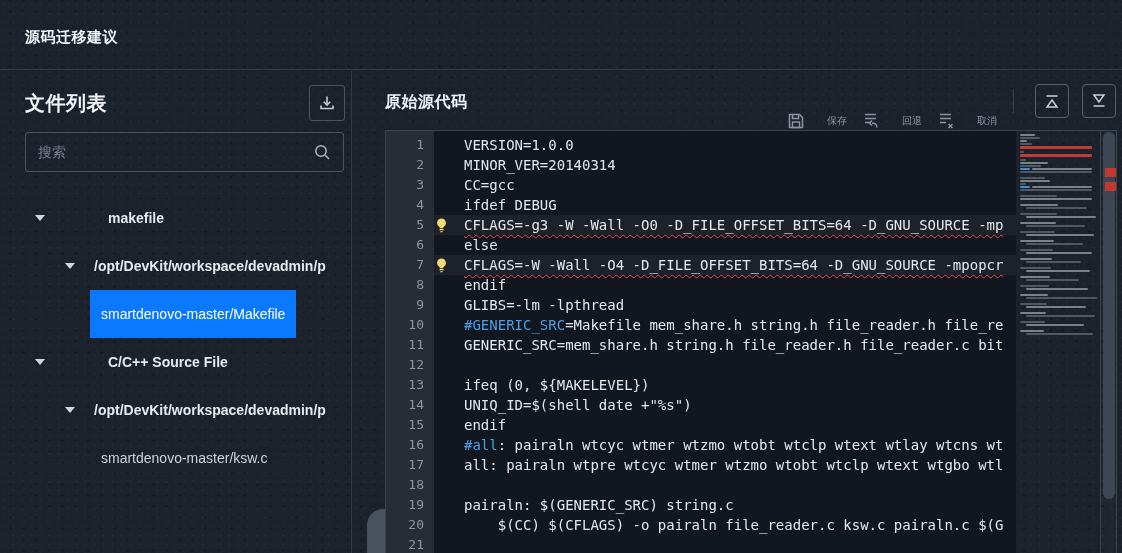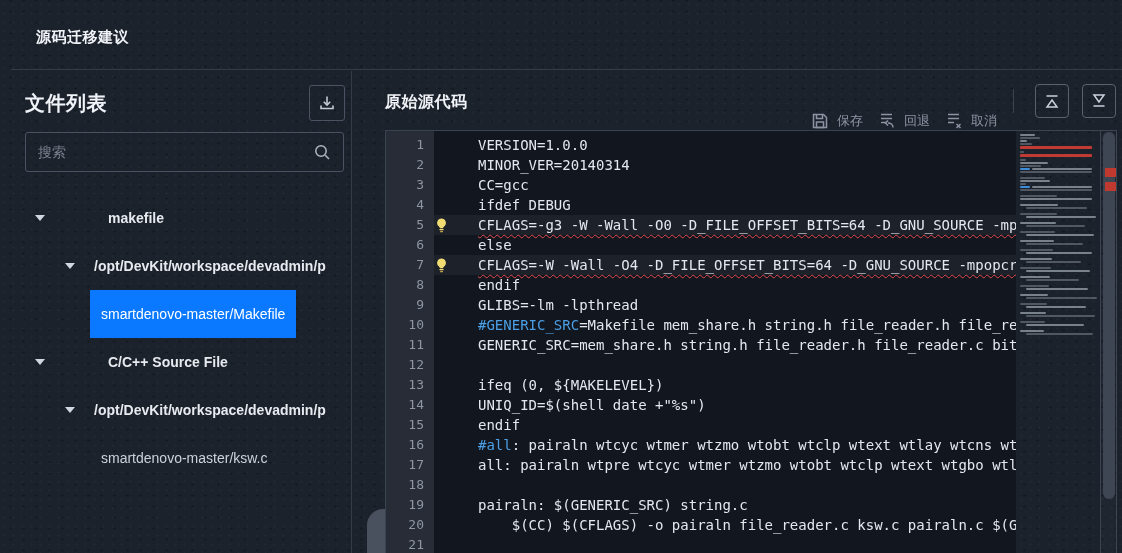--- a/index.html
+++ b/index.html
@@ -4,21 +4,21 @@
 <style>
   * { margin:0; padding:0; box-sizing:border-box; }
   html,body { width:1122px; height:553px; overflow:hidden; }
   body { font-family:"Liberation Sans", sans-serif; background:#1c222c; color:#e7eaef; }
   .app { position:relative; width:1122px; height:553px; background:#1c222c;
          background-image: radial-gradient(rgba(255,255,255,.022) 1px, transparent 1.4px),
                            radial-gradient(rgba(0,0,0,.28) 1px, transparent 1.4px);
          background-size: 9px 9px, 13px 11px; background-position: 0 0, 4px 6px; }
 
   
-  .app-header { position:absolute; top:0; left:11px; right:0; height:70px; border-bottom:1px solid #333b47; }
+  .app-header { position:absolute; top:0; left:0; right:0; height:70px; border-bottom:1px solid #333b47; }
   .app-title { position:absolute; left:25px; top:28px; font-size:15px; font-weight:700; color:#f0f3f7; letter-spacing:.5px; }
 
   
   .sidebar { position:absolute; left:0; top:71px; width:352px; bottom:0; border-right:1px solid #333b47; overflow:hidden; }
   .side-head { position:absolute; left:25px; right:6px; top:14px; height:36px; display:flex; align-items:center; justify-content:space-between; }
   .side-title { font-size:20px; font-weight:700; color:#f0f3f7; letter-spacing:.5px; }
   .icon-btn { width:36px; height:36px; background:transparent; border:1px solid #4b5363; border-radius:3px;
               display:flex; align-items:center; justify-content:center; cursor:pointer; }
   .search { position:absolute; left:25px; right:7px; top:61px; height:40px; border:1px solid #4b5363; border-radius:3px;
             display:flex; align-items:center; padding:0 12px; }
@@ -36,38 +36,38 @@
   .lvl3 .label { padding:20px 11px; border-radius:2px; color:#ccd2db; }
   .tree-row.sel .label { background:#0a79ff; color:#ffffff; }
 
   
   .float-thumb { position:absolute; left:367px; top:509px; width:19px; height:44px; background:#49505e;
                  border-top-left-radius:16px; cursor:pointer; }
 
   
   .main-title { position:absolute; left:385px; top:92px; font-size:16px; font-weight:700; color:#f0f3f7; letter-spacing:.5px; }
   .toolbar { position:absolute; right:6px; top:83px; height:36px; display:flex; align-items:center; }
-  .tb { display:flex; align-items:center; gap:7px; background:transparent; border:none; color:#8c94a3;
-        font-size:13px; font-family:"Liberation Sans",sans-serif; cursor:pointer; margin-left:14px;margin-top:39px; }
+  .tb { display:flex; align-items:center; gap:21px; background:transparent; border:none; color:#8c94a3;
+        font-size:10px; font-family:"Liberation Sans",sans-serif; cursor:pointer; margin-left:14px;margin-top:39px; }
   .tb svg { stroke:#8c94a3; }
   .tb-sep { width:1px; height:24px; background:#3a424f; margin:0 8px 0 16px; }
   .sq-btn { width:34px; height:34px; margin-left:13px; background:transparent; border:1px solid #59616f;
             border-radius:4px; display:flex; align-items:center; justify-content:center; cursor:pointer; }
   .sq-btn svg { stroke:#c9d1dc; }
 
   
   .editor { position:absolute; left:385px; top:130px; width:732px; height:423px;
             border:1px solid #3c4350; border-bottom:none; }
   .code-bg { position:absolute; left:0; top:0; width:630px; bottom:0; background:#12161e; }
   .gutter { position:absolute; left:0; top:0; width:48px; bottom:0; background:#272c36; padding-top:4px;
             font-family:"DejaVu Sans Mono",monospace; font-size:13px; color:#8e96a3; text-align:right; }
   .gn { height:20px; line-height:20px; padding-right:10px; }
   .code { position:absolute; left:48px; top:0; width:582px; bottom:0; overflow:hidden; padding-top:4px;
           font-family:"DejaVu Sans Mono",monospace; font-size:14px; color:#e4e8ee; }
-  .crow { position:relative; height:20px; line-height:20px; white-space:pre; padding-left:44px; }
+  .crow { position:relative; height:20px; line-height:20px; white-space:pre; padding-left:30px; }
   .crow.hl { background:rgba(125,135,150,.10); }
   .bulb { position:absolute; left:1px; top:3px; width:13px; height:15px; }
   .blue { color:#4b9fe6; }
   .sq { text-decoration:underline wavy #e5484d 1px; text-underline-offset:4px; }
 
   .minimap { position:absolute; left:631px; top:0; width:83px; height:208px; padding:3px 0 0 3px; overflow:hidden; }
   .mrow { height:2px; margin-bottom:1px; display:flex; }
   .mbar { height:2px; background:rgba(208,216,226,.52); border-radius:1px; }
   .mbar.dim { background:rgba(208,216,226,.30); }
   .mbar.red { height:3px; background:#c23a34; }

